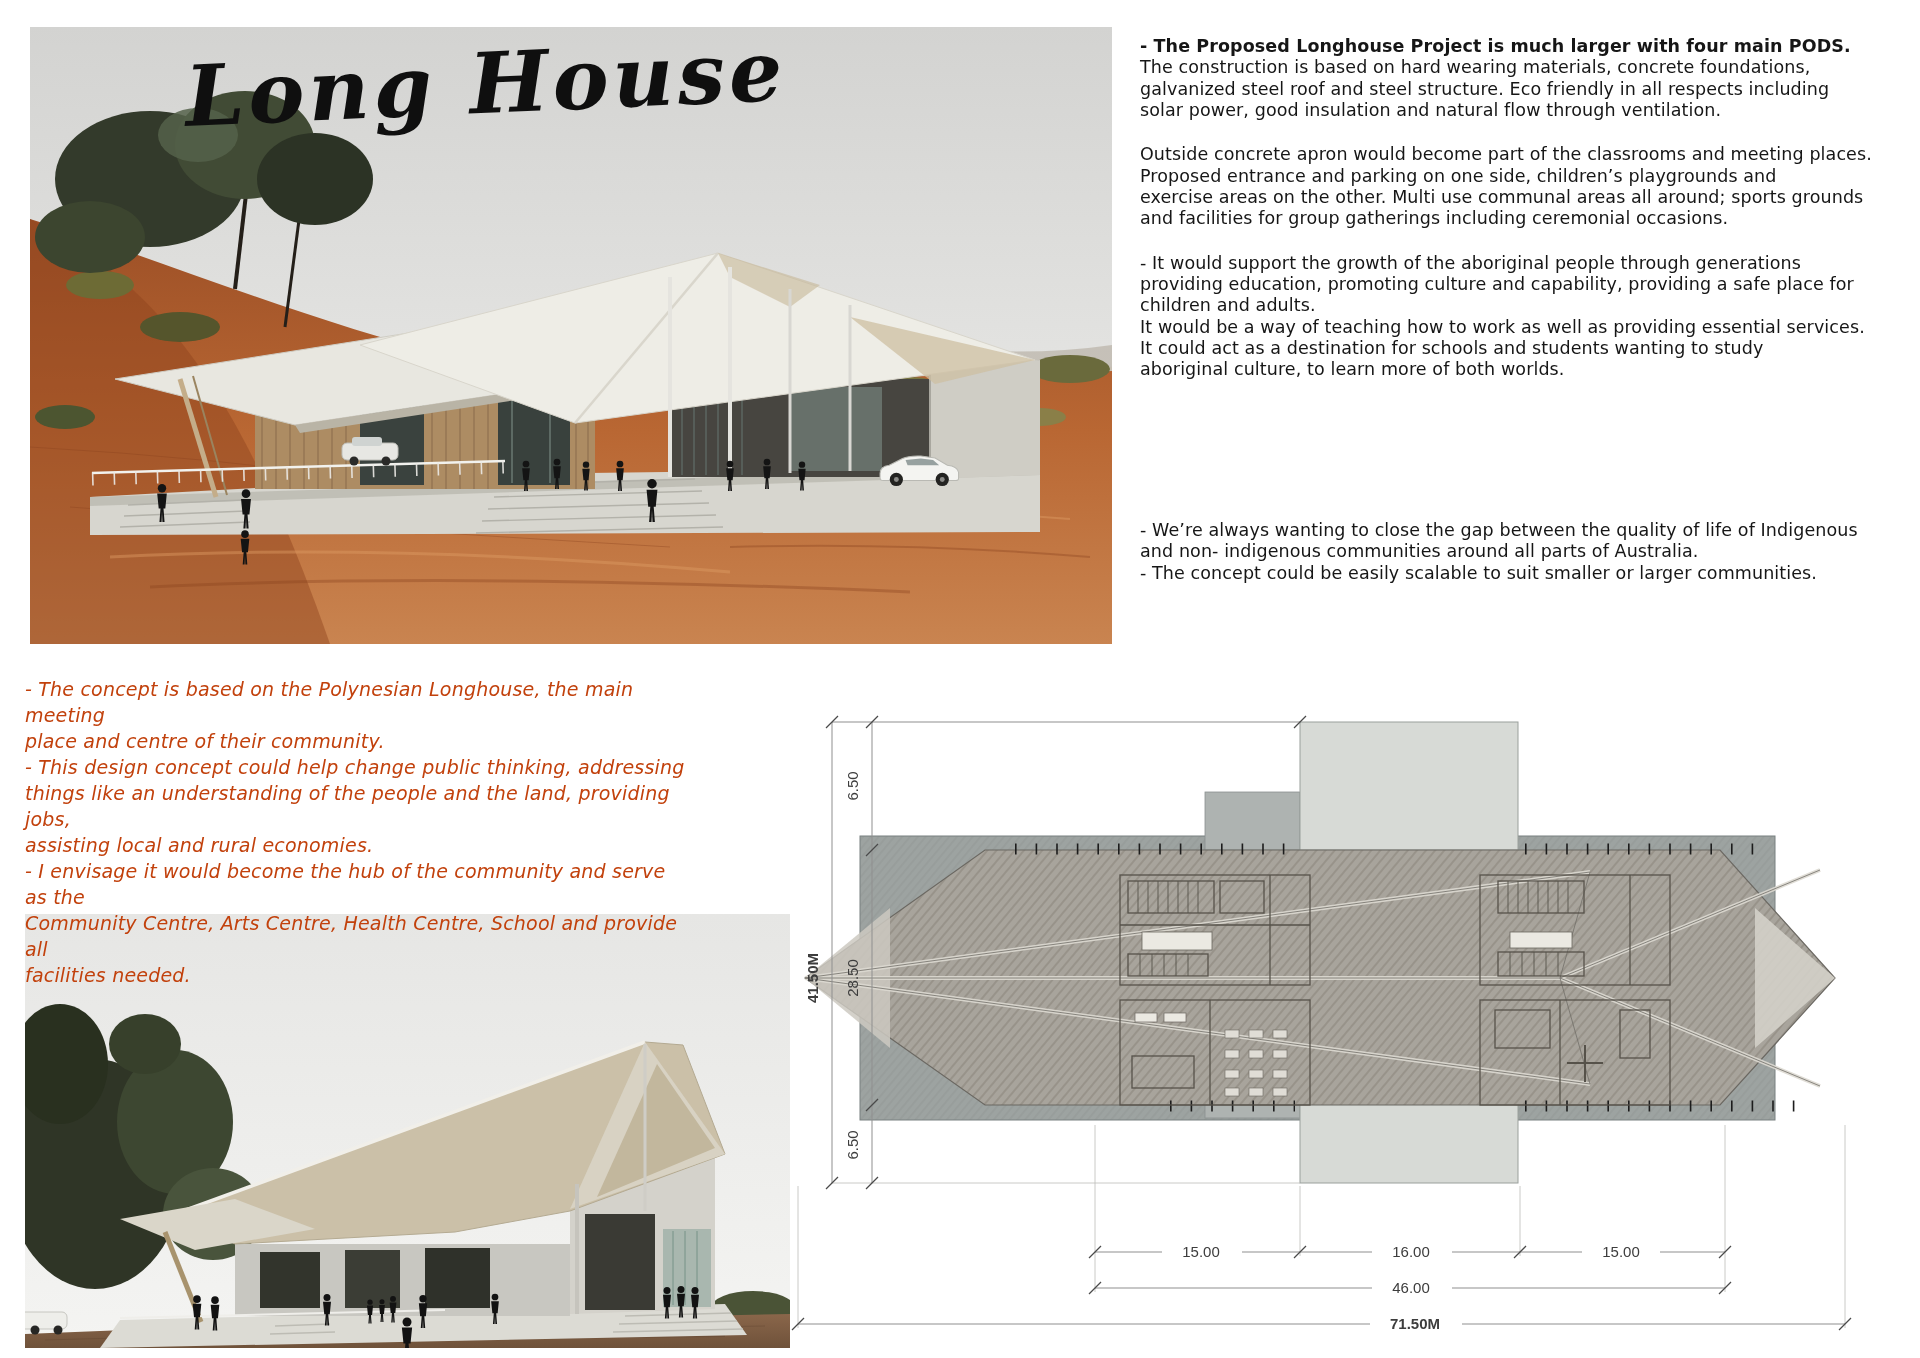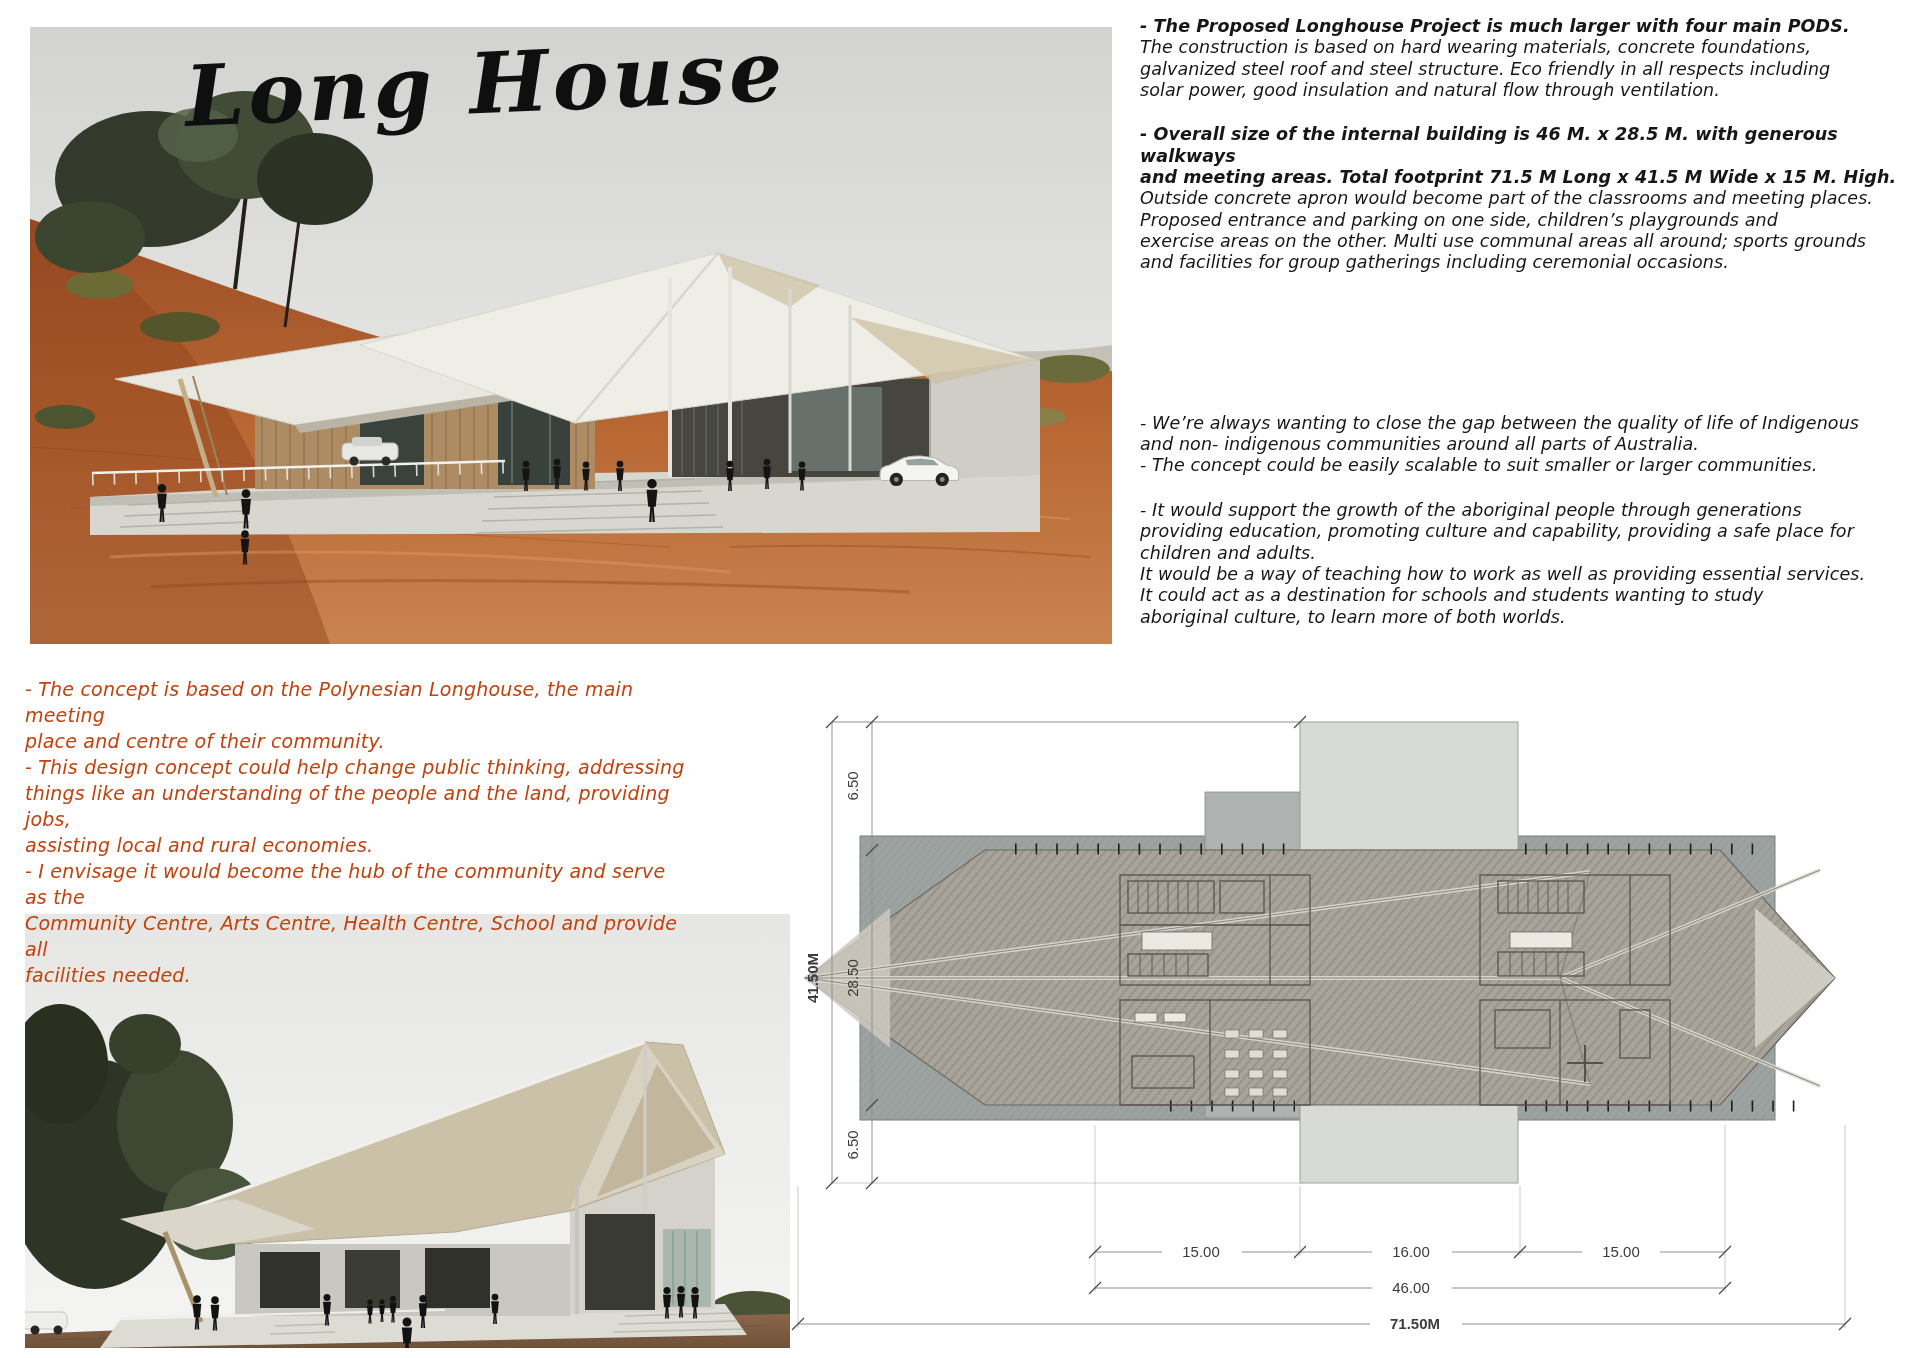--- a/index.html
+++ b/index.html
@@ -13,22 +13,22 @@
   .hero svg, .photo2 svg, .plan svg { display:block; }
   .hero-title {
     position:absolute; left:155px; top:6px; width:640px;
     font-family:"DejaVu Serif", serif; font-style:italic; font-weight:bold;
     font-size:84px; letter-spacing:4px; color:#0f0f0f;
     transform:rotate(-2.5deg); white-space:nowrap;
   }
   .photo2 { position:absolute; left:25px; top:914px; width:765px; height:434px; overflow:hidden; }
   
   .col-right {
-    position:absolute; left:1140px; top:16px; width:778px; z-index:5;
-    color:#161616; font-style:italic;
+    position:absolute; left:1140px; top:36px; width:778px; z-index:5;
+    color:#161616; 
   }
   .para { font-size:17.5px; line-height:1.22; white-space:pre-line; margin-bottom:23px; letter-spacing:0.1px; }
   .para .b { font-weight:bold; }
   .para.gap-large { margin-top:139px; }
   .left-block {
     position:absolute; left:25px; top:676px; width:660px; z-index:5;
     color:#c2410c; font-style:italic; font-size:19px; line-height:1.37;
     white-space:pre-line; letter-spacing:0.2px;
   }
   
@@ -205,35 +205,33 @@
       </g>
     </svg>
     <div class="hero-title">Long House</div>
   </figure>
 
   <section class="col-right">
     <p class="para"><span class="b">- The Proposed Longhouse Project is much larger with four main PODS.
 </span><span>The construction is based on hard wearing materials, concrete foundations,
 galvanized steel roof and steel structure. Eco friendly in all respects including
 solar power, good insulation and natural flow through ventilation.</span></p>
-    <p class="para"><span class="b">- Overall size of the internal building is 46 M. x 28.5 M. with generous walkways
-and meeting areas. Total footprint 71.5 M Long x 41.5 M Wide x 15 M. High.
-</span><span>Outside concrete apron would become part of the classrooms and meeting places.
+    <p class="para"><span>Outside concrete apron would become part of the classrooms and meeting places.
 Proposed entrance and parking on one side, children’s playgrounds and
 exercise areas on the other. Multi use communal areas all around; sports grounds
 and facilities for group gatherings including ceremonial occasions.</span></p>
-    <p class="para gap-large">- We’re always wanting to close the gap between the quality of life of Indigenous
-and non- indigenous communities around all parts of Australia.
-- The concept could be easily scalable to suit smaller or larger communities.</p>
     <p class="para">- It would support the growth of the aboriginal people through generations
 providing education, promoting culture and capability, providing a safe place for
 children and adults.
 It would be a way of teaching how to work as well as providing essential services.
 It could act as a destination for schools and students wanting to study
 aboriginal culture, to learn more of both worlds.</p>
+    <p class="para gap-large">- We’re always wanting to close the gap between the quality of life of Indigenous
+and non- indigenous communities around all parts of Australia.
+- The concept could be easily scalable to suit smaller or larger communities.</p>
   </section>
 
   <section class="left-block">- The concept is based on the Polynesian Longhouse, the main meeting
 place and centre of their community.
 - This design concept could help change public thinking, addressing
 things like an understanding of the people and the land, providing jobs,
 assisting local and rural economies.
 - I envisage it would become the hub of the community and serve as the
 Community Centre, Arts Centre, Health Centre, School and provide all
 facilities needed.</section>

